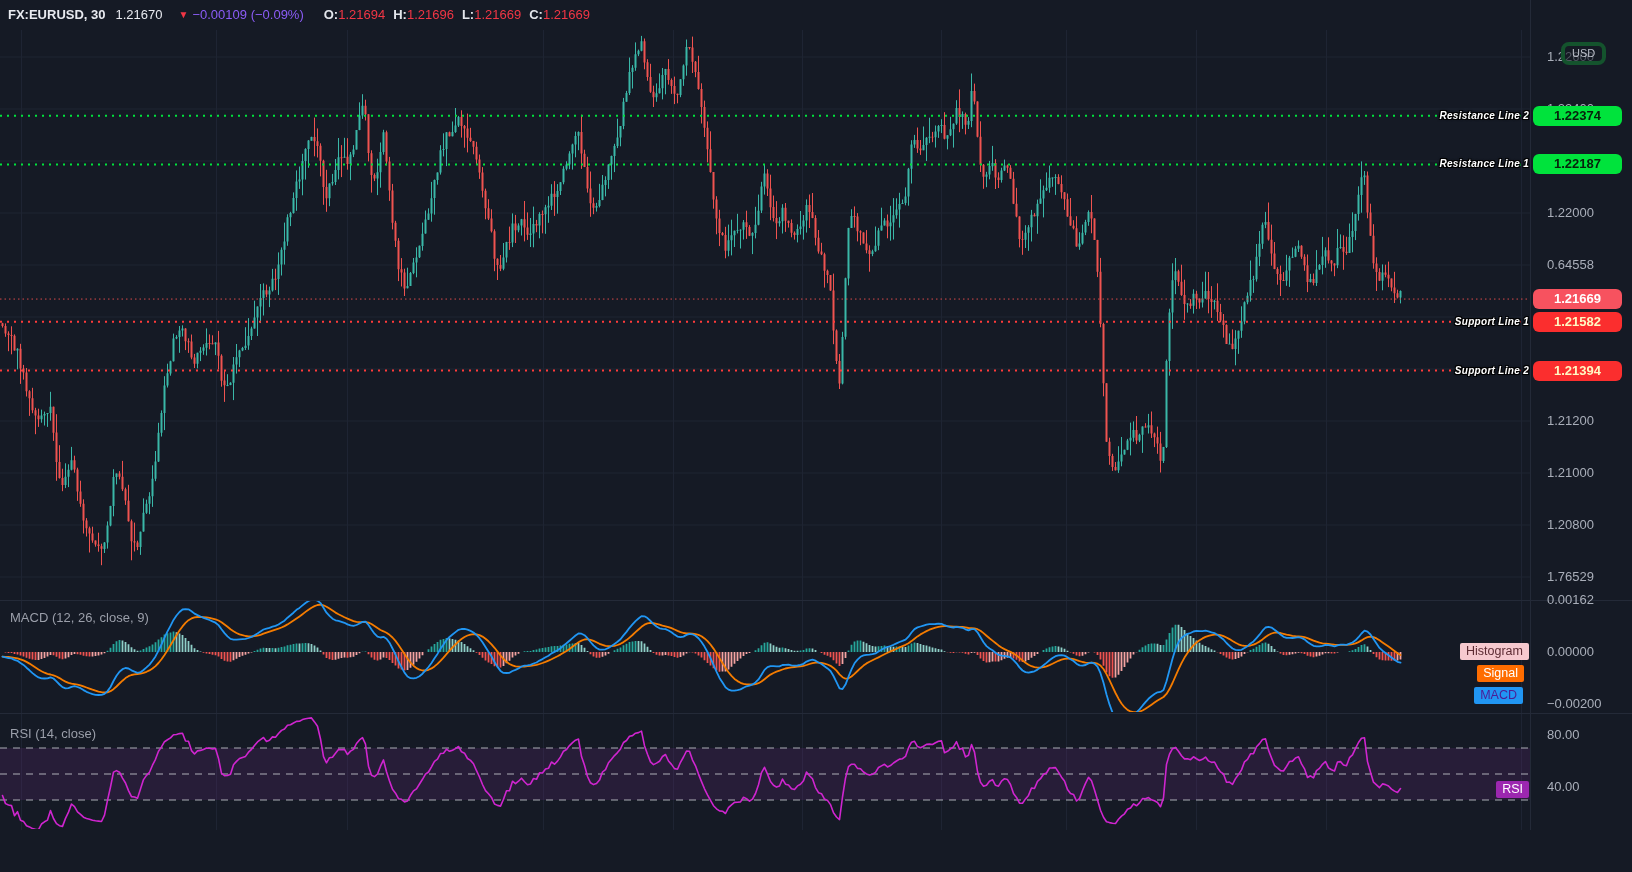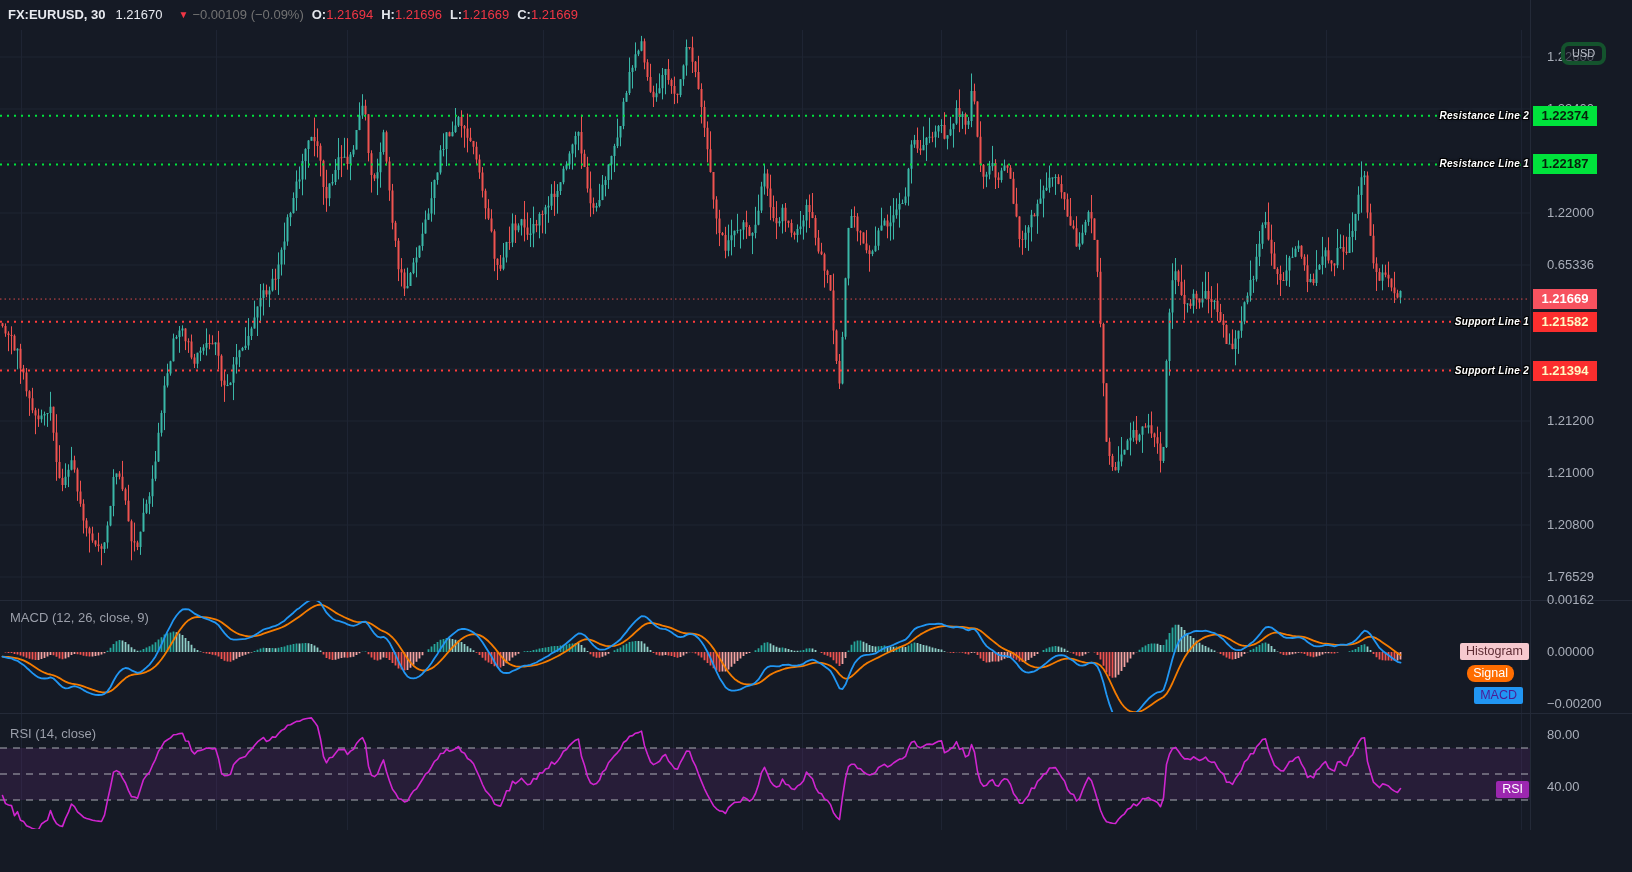--- a/index.html
+++ b/index.html
@@ -4,53 +4,53 @@
 <style>
   html,body{margin:0;padding:0;background:#10141d;}
   .stage{position:relative;width:1632px;height:872px;background:#151a25;overflow:hidden;
          font-family:"Liberation Sans","DejaVu Sans",sans-serif;}
   
   .topbar{position:absolute;top:0;left:0;height:28px;display:flex;align-items:center;
           padding-left:8px;z-index:6;font-size:13px;white-space:nowrap;}
   .topbar .sym{color:#e8eaf0;font-weight:bold;margin-right:10px;}
   .topbar .px{color:#e8eaf0;margin-right:16px;}
   .topbar .tri{color:#f23645;font-size:10px;margin-right:4px;}
-  .topbar .chg{color:#737373;}
+  .topbar .chg{color:#8b5cf6;margin-right:12px;}
   .topbar .olab{color:#e3e6ec;font-weight:bold;margin-left:8px;}
   .topbar .oval{color:#f23645;}
   
   #chart-svg{position:absolute;top:0;left:0;z-index:1;}
   
   .sep{position:absolute;left:0;width:1632px;height:1px;background:#242a38;z-index:2;}
   .axis-col{position:absolute;left:1530px;top:0;width:102px;height:830px;
             border-left:1px solid #242a38;z-index:4;}
   .axlabel{position:absolute;left:16px;height:16px;line-height:16px;font-size:13px;
            color:#a9aeb9;z-index:1;white-space:nowrap;}
-  .chip-ax{position:absolute;left:2px;width:64px;height:20px;line-height:20px;border-radius:0;
+  .chip-ax{position:absolute;left:2px;width:89px;height:20px;line-height:20px;border-radius:6px;
            text-align:center;font-size:13px;font-weight:600;z-index:2;}
   .chip-res{background:#00e33c;color:#07220c;}
   .chip-sup{background:#fb2e2e;color:#fef9c3;}
   .chip-cur{background:#f7525f;color:#fff;}
   #usd-btn{position:absolute;left:30px;top:42px;padding:1px 7px 2px 7px;border:4px solid #14532d;
            border-radius:8px;color:#bcc0ca;font-size:11px;z-index:3;background:rgba(21,26,37,.6);}
   
   #time-axis{position:absolute;left:0;top:830px;width:1632px;height:42px;border-top:1px solid #242a38;
              z-index:3;background:#151a25;}
   .ticklabel{position:absolute;top:7px;width:40px;margin-left:-20px;text-align:center;
              font-size:13px;color:#b2b5be;}
   .ticklabel.bold{font-weight:bold;color:#e6e9ef;}
   
   .pane-title{position:absolute;left:10px;font-size:13px;color:#9b9faa;z-index:3;}
   #macd-title{top:610px;}
   #rsi-title{top:726px;}
   
   .chip{position:absolute;z-index:3;border-radius:2px;font-size:12.5px;padding:1px 6px 2px 6px;
         white-space:nowrap;}
   .chip-hist{right:103px;top:643px;background:#f6c9cf;color:#5d2b33;}
-  .chip-signal{right:118px;top:665px;background:#ff6d00;color:#fff;border-radius:8px;}
+  .chip-signal{right:108px;top:665px;background:#ff6d00;color:#fff;}
   .chip-macd{right:109px;top:687px;background:#2196f3;color:#4c1d95;}
   .chip-rsi{right:103px;top:781px;background:#9c27b0;color:#fff;}
   
   .level-label{position:absolute;right:103px;height:18px;line-height:18px;z-index:3;
       font-size:10px;font-weight:bold;font-style:italic;color:#fff;letter-spacing:.3px;
       text-shadow:0 0 3px #000,1px 1px 0 #000,-1px -1px 0 #000,1px -1px 0 #000,-1px 1px 0 #000;}
 </style>
 </head>
 <body>
 
@@ -152,21 +152,21 @@
       <div class="level-label" style="top: 155.38px;">Resistance Line 1</div>
       <div class="level-label" style="top: 312.68px;">Support Line 1</div>
       <div class="level-label" style="top: 361.56px;">Support Line 2</div>
     </div>
 
   <div class="axis-col" id="price-axis">
     <div id="usd-btn">USD</div>
   <div class="axlabel" style="top: 49px;">1.22600</div>
       <div class="axlabel" style="top: 101px;">1.22400</div>
       <div class="axlabel" style="top: 205px;">1.22000</div>
-      <div class="axlabel" style="top: 257px;">0.65336</div>
+      <div class="axlabel" style="top: 257px;">0.64558</div>
       <div class="axlabel" style="top: 413px;">1.21200</div>
       <div class="axlabel" style="top: 465px;">1.21000</div>
       <div class="axlabel" style="top: 517px;">1.20800</div>
       <div class="axlabel" style="top: 569px;">1.76529</div>
       <div class="axlabel" style="top: 592px;">0.00162</div>
       <div class="axlabel" style="top: 644px;">0.00000</div>
       <div class="axlabel" style="top: 696px;">−0.00200</div>
       <div class="axlabel" style="top: 727px;">80.00</div>
       <div class="axlabel" style="top: 779px;">40.00</div>
       <div class="chip-ax chip-res" style="top: 105.76px;">1.22374</div>

